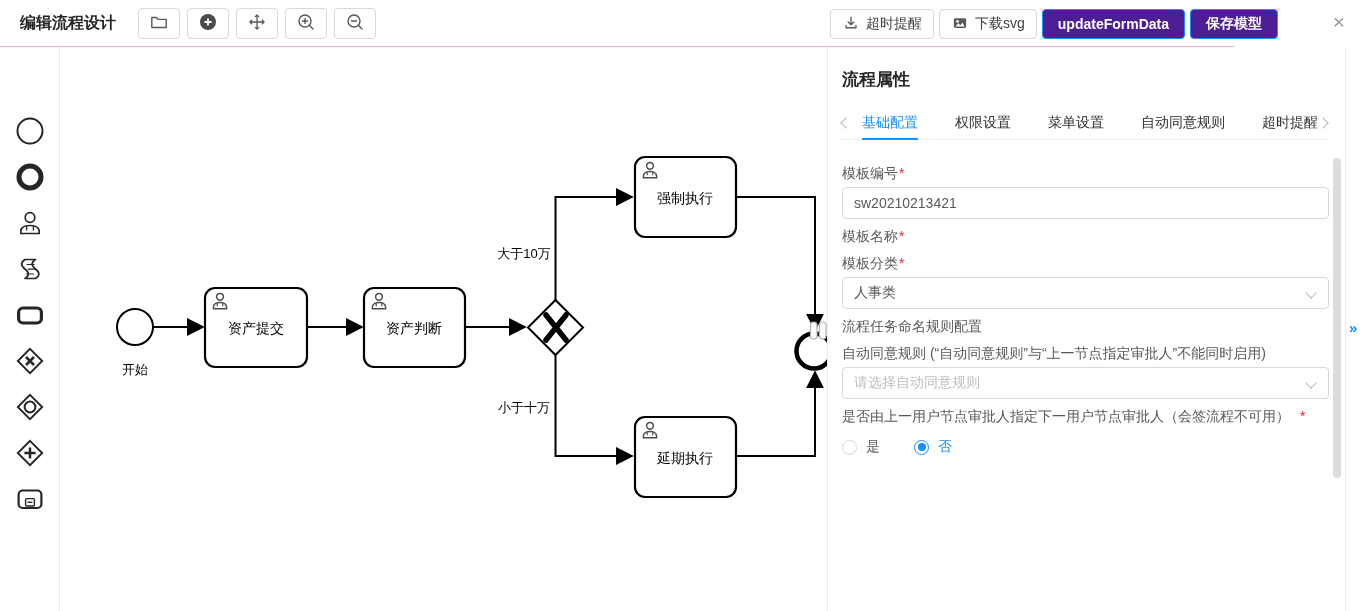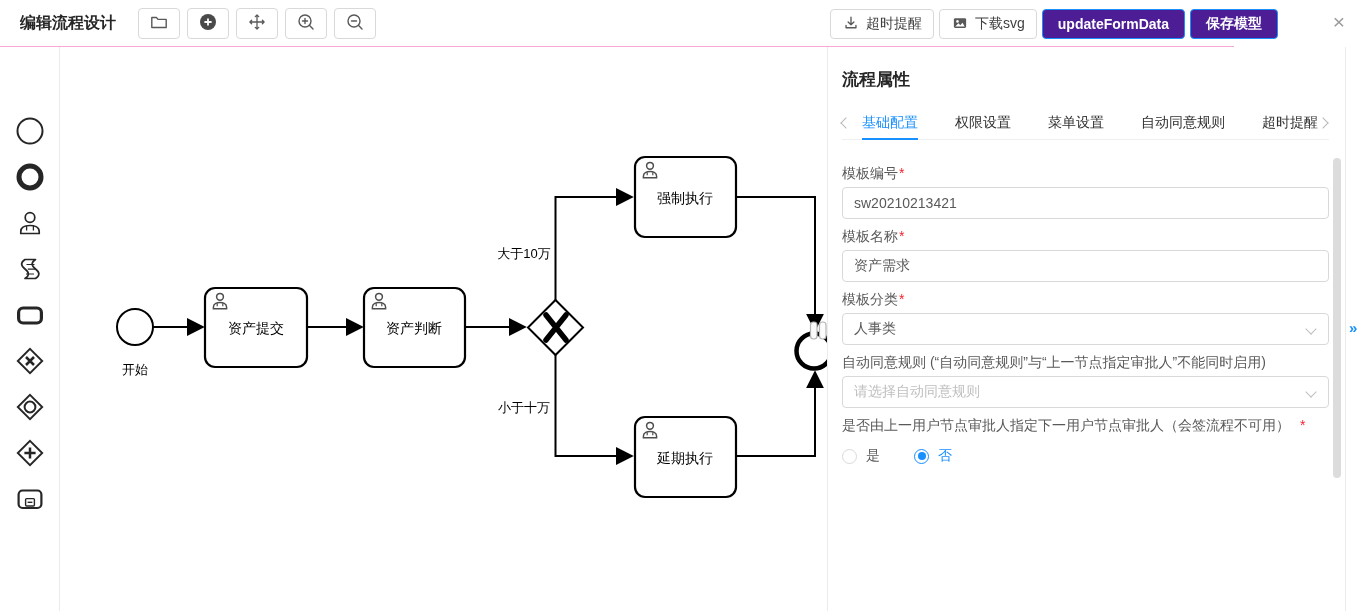--- a/index.html
+++ b/index.html
@@ -264,32 +264,32 @@
       <span class="chev right"></span>
     </div>
 
     <div class="field first">
       <div class="f-label"><span>模板编号</span><span class="req">*</span></div>
       <input class="ctrl" type="text" value="sw20210213421" style="">
     </div>
 
     <div class="field">
       <div class="f-label"><span>模板名称</span><span class="req">*</span></div>
-      <input class="ctrl" type="text" value="资产需求" style="">
     </div>
 
     <div class="field">
       <div class="f-label"><span>模板分类</span><span class="req">*</span></div>
       <div class="ctrl">
         <span class="sel-text">人事类</span>
         <span class="sel-chev"></span>
       </div>
     </div>
 
     <div class="field">
+      <div class="f-label"><span>流程任务命名规则配置</span></div>
     </div>
 
     <div class="field">
       <div class="f-label"><span>自动同意规则 (“自动同意规则”与“上一节点指定审批人”不能同时启用)</span></div>
       <div class="ctrl">
         <span class="sel-text placeholder">请选择自动同意规则</span>
         <span class="sel-chev"></span>
       </div>
     </div>
 

